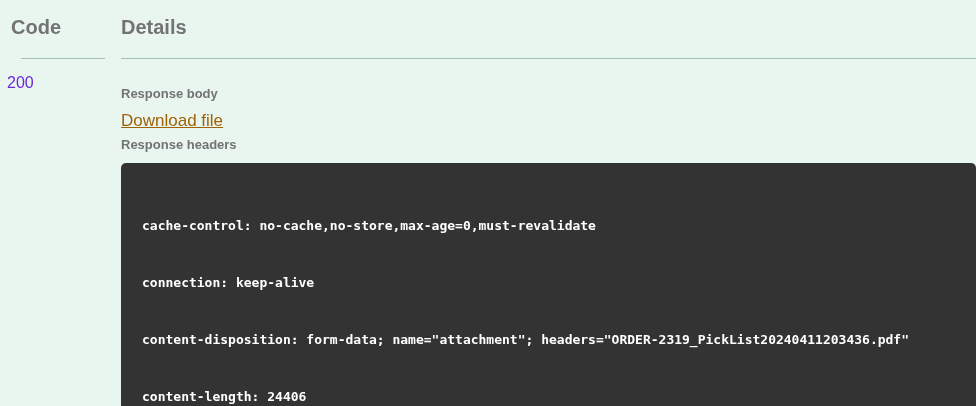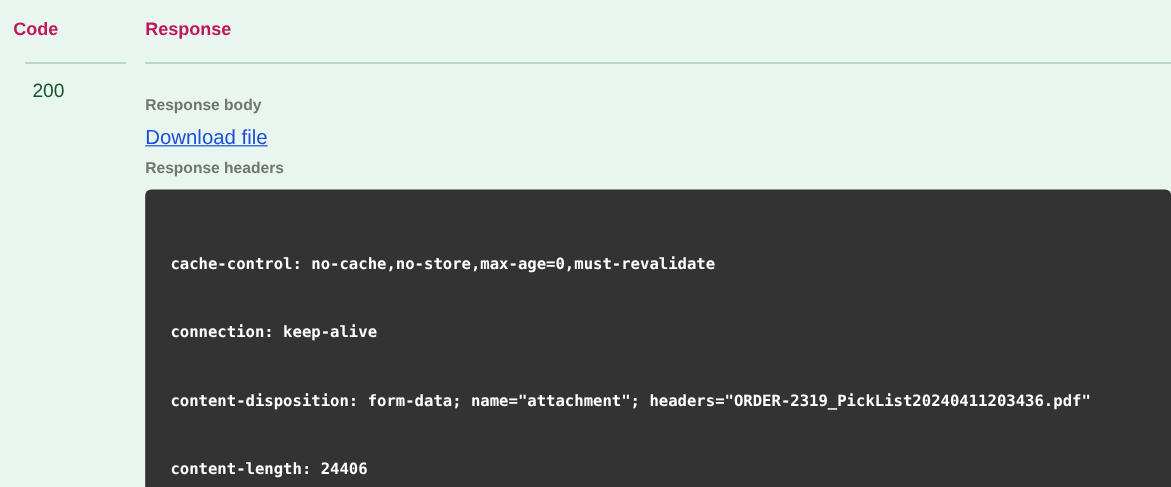--- a/index.html
+++ b/index.html
@@ -20,23 +20,23 @@
     width: 976px;
     border-collapse: collapse;
     table-layout: fixed;
   }
 
   .col-code { width: 105px; }
   .col-details { width: 871px; }
 
   thead th {
     text-align: left;
-    font-size: 15px;
+    font-size: 20px;
     font-weight: bold;
-    color: #be185d;
+    color: #737373;
     padding: 0;
     vertical-align: top;
   }
 
   .th-code {
     padding: 16px 0 0 11px;
   }
   .th-details {
     padding: 16px 0 0 16px;
   }
@@ -52,41 +52,41 @@
     width: calc(100% - 10px);
   }
 
   tbody td {
     padding: 0;
     vertical-align: top;
   }
 
   .status-code {
     font-size: 16px;
-    color: #14532d;
-    padding: 16px 0 0 27px;
+    color: #6d28d9;
+    padding: 16px 0 0 7px;
     line-height: 1;
   }
 
   .details-cell {
     padding: 28px 0 0 16px;
   }
 
   .section-label {
     font-size: 13px;
     font-weight: bold;
     color: #737373;
     line-height: 1;
     margin: 0;
   }
 
   .download-link {
     display: inline-block;
     font-size: 17px;
-    color: #1d4ed8;
+    color: #a16207;
     text-decoration: underline;
     line-height: 1;
     margin-top: 12px;
     cursor: pointer;
   }
 
   .headers-label {
     margin-top: 8px;
   }
 
@@ -117,21 +117,21 @@
     <col class="col-code">
     <col class="col-details">
   </colgroup>
   <thead>
     <tr>
       <th class="th-code">
         <span>Code</span>
         <div class="head-rule rule-code"></div>
       </th>
       <th class="th-details">
-        <span>Response</span>
+        <span>Details</span>
         <div class="head-rule"></div>
       </th>
     </tr>
   </thead>
   <tbody>
     <tr>
       <td>
         <div class="status-code">200</div>
       </td>
       <td class="details-cell">

